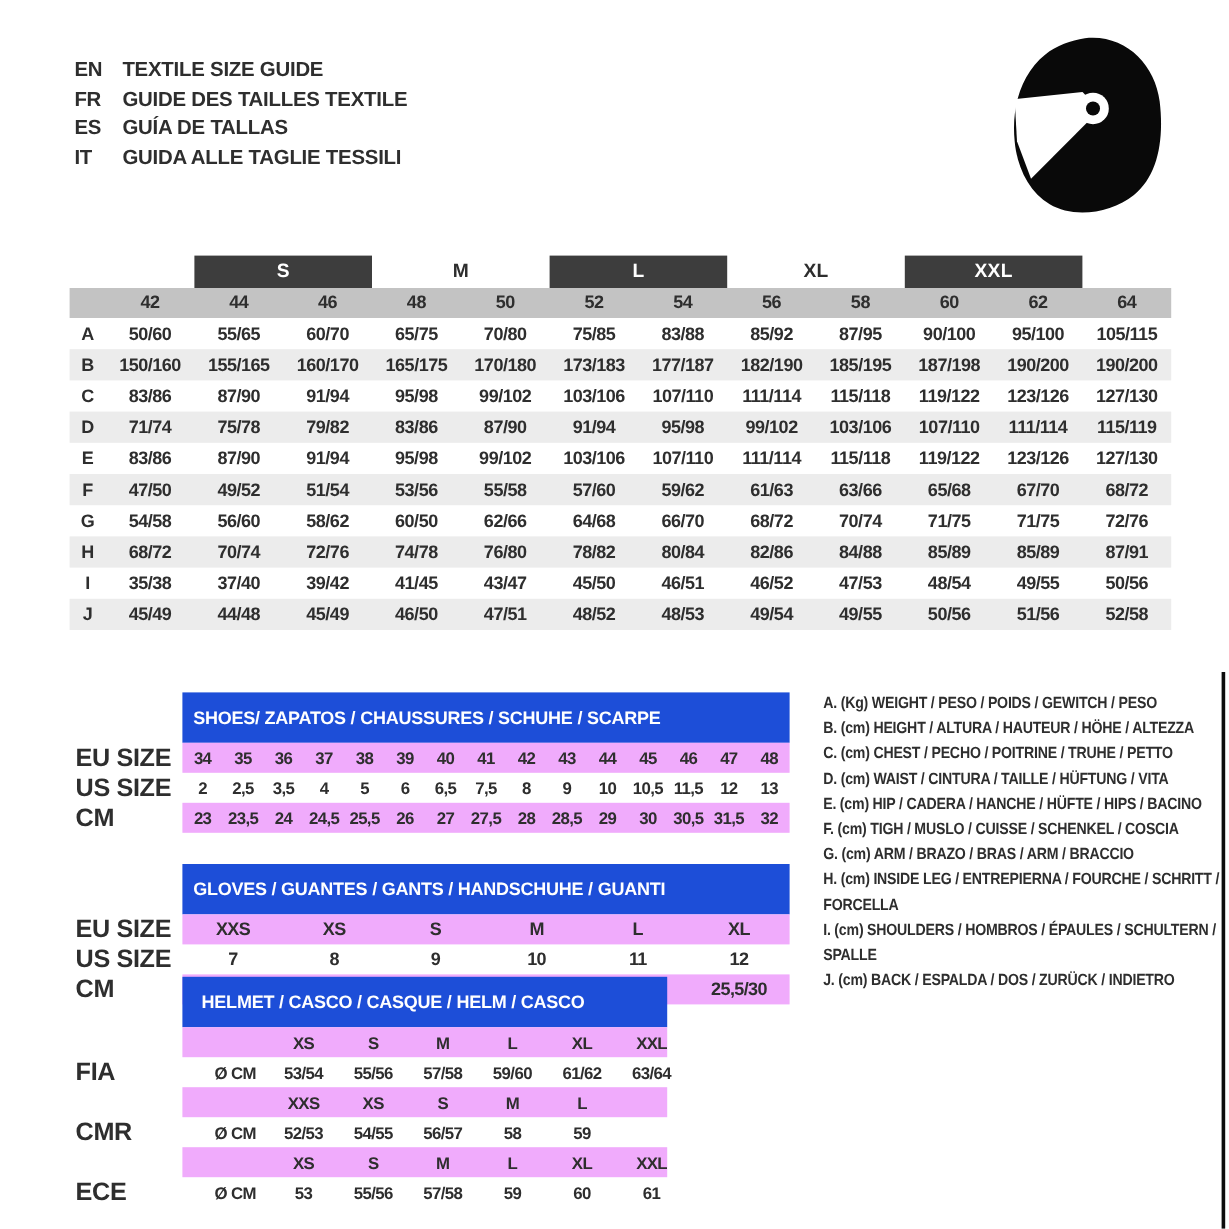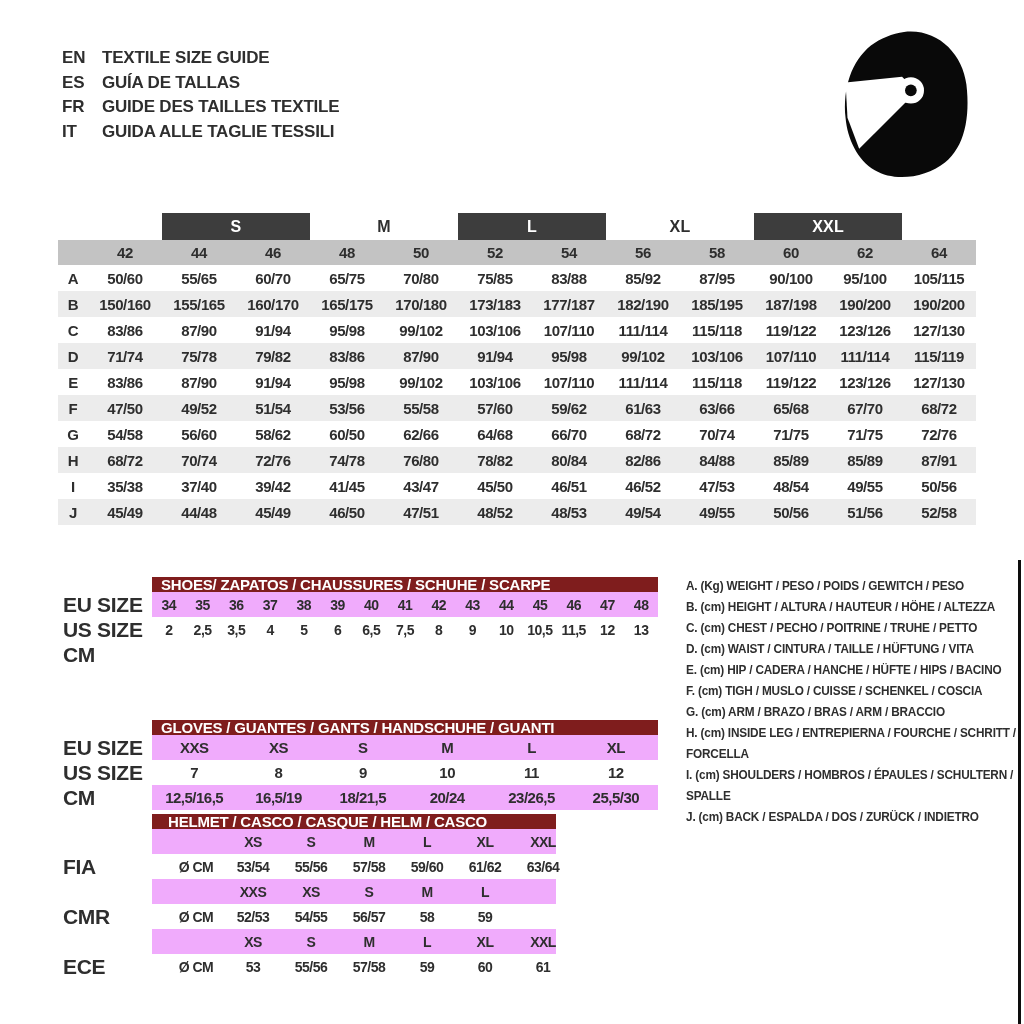--- a/index.html
+++ b/index.html
@@ -24,21 +24,21 @@
   .mt-groups { height:27px; }
   .mt-group { grid-row:1; display:flex; align-items:center; justify-content:center; font-size:16px; letter-spacing:0.2px; }
   .mt-group.dark { background:#3d3d3d; color:#ffffff; }
   .mt-band { height:25px; background:#c3c3c3; }
   .mt-row { height:26px; }
   .mt-row.stripe { background:#ececec; }
   .mt-cell, .mt-label { display:flex; align-items:center; justify-content:center; font-size:15px; letter-spacing:-0.4px; }
 
   
   .sect { left:63px; }
-  .sect-bar { margin-left:89px; height:15px; background:#7f1d1d; color:#ffffff;
+  .sect-bar { margin-left:89px; height:42px; background:#1d4ed8; color:#ffffff;
               display:flex; align-items:center; padding-left:9px; font-size:15px; letter-spacing:-0.2px; }
   .st-row { display:flex; height:25px; }
   .st-label { width:89px; flex:none; display:flex; align-items:center; font-size:21px; letter-spacing:-0.3px; }
   .st-values { display:grid; }
   .st-values.stripe { background:#f0abfc; }
   .st-cell { display:flex; align-items:center; justify-content:center; font-size:14px; letter-spacing:-0.5px; }
   .shoes .sect-bar, .shoes .st-values { width:506px; }
   .shoes .st-values { grid-template-columns:repeat(15,1fr); }
   .gloves .sect-bar, .gloves .st-values { width:506px; }
   .gloves .st-values { grid-template-columns:repeat(6,1fr); }
@@ -57,26 +57,26 @@
 <body>
 
 <div class="page">
 
   <div class="abs lang-block">
       <div class="lang-row">
         <div class="lang-code" style="display: inline-block;">EN</div>
         <div class="lang-label">TEXTILE SIZE GUIDE</div>
       </div>
       <div class="lang-row">
+        <div class="lang-code" style="display: inline-block;">FR</div>
+        <div class="lang-label">GUIDE DES TAILLES TEXTILE</div>
+      </div>
+      <div class="lang-row">
         <div class="lang-code" style="display: inline-block;">ES</div>
         <div class="lang-label">GUÍA DE TALLAS</div>
-      </div>
-      <div class="lang-row">
-        <div class="lang-code" style="display: inline-block;">FR</div>
-        <div class="lang-label">GUIDE DES TAILLES TEXTILE</div>
       </div>
       <div class="lang-row">
         <div class="lang-code" style="display: inline-block;">IT</div>
         <div class="lang-label">GUIDA ALLE TAGLIE TESSILI</div>
       </div>
     </div>
 
   <svg class="abs helmet-icon" width="134" height="154" viewBox="0 0 134 158" xmlns="http://www.w3.org/2000/svg">
     <path fill="#090909" d="M 66,4 C 100,0 126,26 130,58 C 134,92 128,122 108,138 C 88,154 56,158 36,146 C 18,135 8,114 6,92 C 3,62 12,34 32,18 C 42,10 54,6 66,4 Z"></path>
     <polygon fill="#ffffff" points="6,56 64,50 75,61 75,69 20,124 8,92"></polygon>
@@ -296,20 +296,37 @@
           <div class="st-cell">9</div>
           <div class="st-cell">10</div>
           <div class="st-cell">10,5</div>
           <div class="st-cell">11,5</div>
           <div class="st-cell">12</div>
           <div class="st-cell">13</div>
         </div>
       </div>
       <div class="st-row">
         <div class="st-label">CM</div>
+        <div class="st-values stripe">
+          <div class="st-cell">23</div>
+          <div class="st-cell">23,5</div>
+          <div class="st-cell">24</div>
+          <div class="st-cell">24,5</div>
+          <div class="st-cell">25,5</div>
+          <div class="st-cell">26</div>
+          <div class="st-cell">27</div>
+          <div class="st-cell">27,5</div>
+          <div class="st-cell">28</div>
+          <div class="st-cell">28,5</div>
+          <div class="st-cell">29</div>
+          <div class="st-cell">30</div>
+          <div class="st-cell">30,5</div>
+          <div class="st-cell">31,5</div>
+          <div class="st-cell">32</div>
+        </div>
       </div>
     </div>
 
   <div class="abs sect gloves" style="top:720px;">
     <div class="sect-bar">GLOVES / GUANTES / GANTS / HANDSCHUHE / GUANTI</div>
   <div class="st-row">
         <div class="st-label">EU SIZE</div>
         <div class="st-values stripe">
           <div class="st-cell">XXS</div>
           <div class="st-cell">XS</div>

